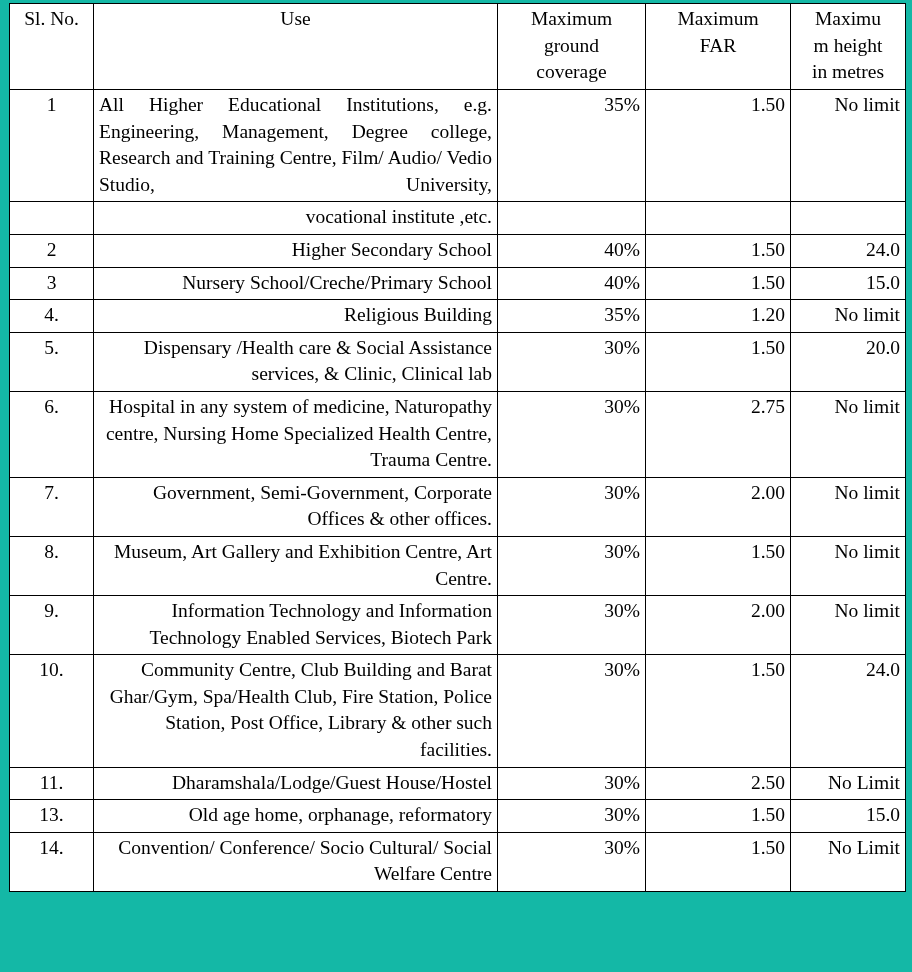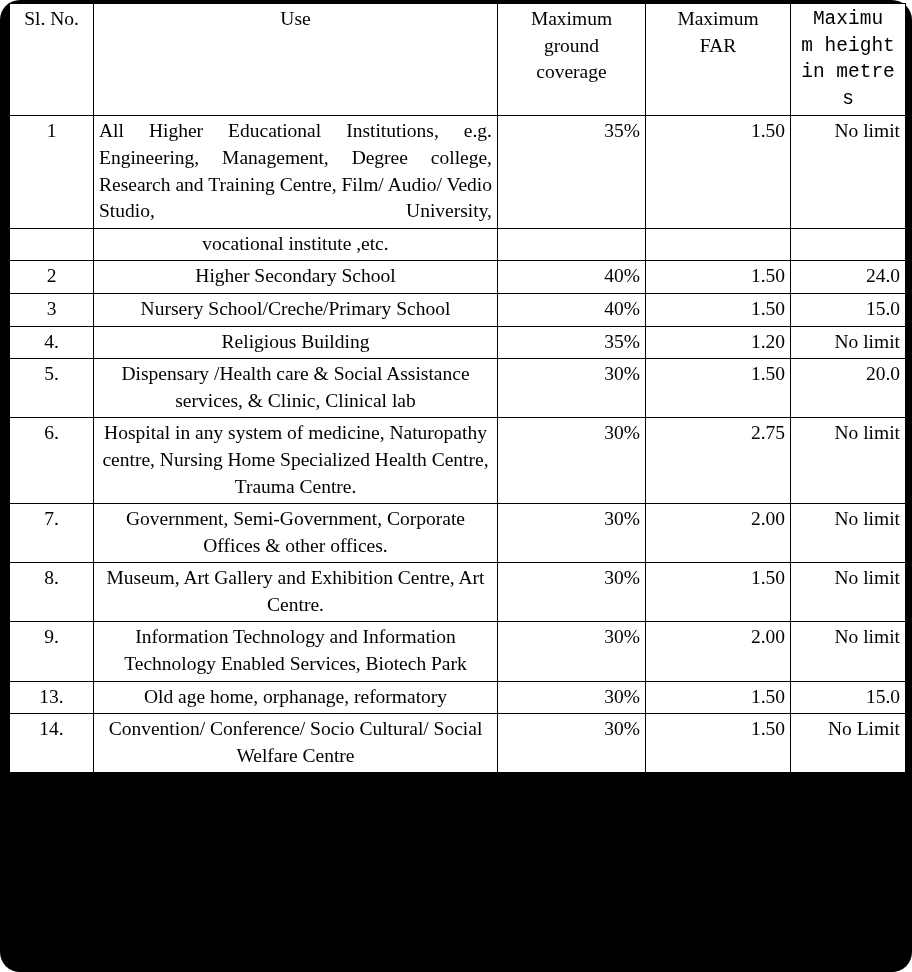--- a/index.html
+++ b/index.html
@@ -11,23 +11,22 @@
     width: 912px;
     height: 972px;
     font-family: "Liberation Serif", "DejaVu Serif", serif;
     color: #000000;
     overflow: hidden;
   }
   .page {
     position: relative;
     width: 912px;
     height: 972px;
-    background: #000000;
+    background: #14b8a6;
     box-sizing: border-box;
-    border-radius: 20px;
   }
   table.reg-table {
     position: absolute;
     left: 9px;
     top: 3px;
     width: 896px;
     border-collapse: collapse;
     table-layout: fixed;
     background: #ffffff;
   }
@@ -49,28 +48,28 @@
 
   thead th {
     font-weight: bold;
     text-align: center;
     vertical-align: top;
     line-height: 25px;
     padding-top: 3px;
   }
   thead th.h-sl   { height: 80px; }
   thead th.h-use  { }
-  thead th.h-hgt  { word-break: break-all; font-family: Liberation Mono, monospace; }
+  thead th.h-hgt  { word-break: break-all; }
 
   td.sl {
     text-align: center;
     white-space: nowrap;
   }
   td.use {
-    text-align: center;
+    text-align: right;
   }
   td.use.justify {
     text-align: justify;
     text-align-last: justify;
   }
   td.num {
     text-align: right;
     white-space: nowrap;
   }
   
@@ -186,21 +185,35 @@
       </tr>
 
       <tr>
         <td class="sl">9.</td>
         <td class="use">Information Technology and Information Technology Enabled Services, Biotech Park</td>
         <td class="num">30%</td>
         <td class="num">2.00</td>
         <td class="num">No limit</td>
       </tr>
 
-
+      <tr>
+        <td class="sl">10.</td>
+        <td class="use">Community Centre, Club Building and Barat Ghar/Gym, Spa/Health Club, Fire Station, Police Station, Post Office, Library &amp; other such facilities.</td>
+        <td class="num">30%</td>
+        <td class="num">1.50</td>
+        <td class="num">24.0</td>
+      </tr>
+
+      <tr>
+        <td class="sl">11.</td>
+        <td class="use">Dharamshala/Lodge/Guest House/Hostel</td>
+        <td class="num">30%</td>
+        <td class="num">2.50</td>
+        <td class="num">No Limit</td>
+      </tr>
 
 
       <tr>
         <td class="sl">13.</td>
         <td class="use">Old age home, orphanage, reformatory</td>
         <td class="num">30%</td>
         <td class="num">1.50</td>
         <td class="num">15.0</td>
       </tr>
 

